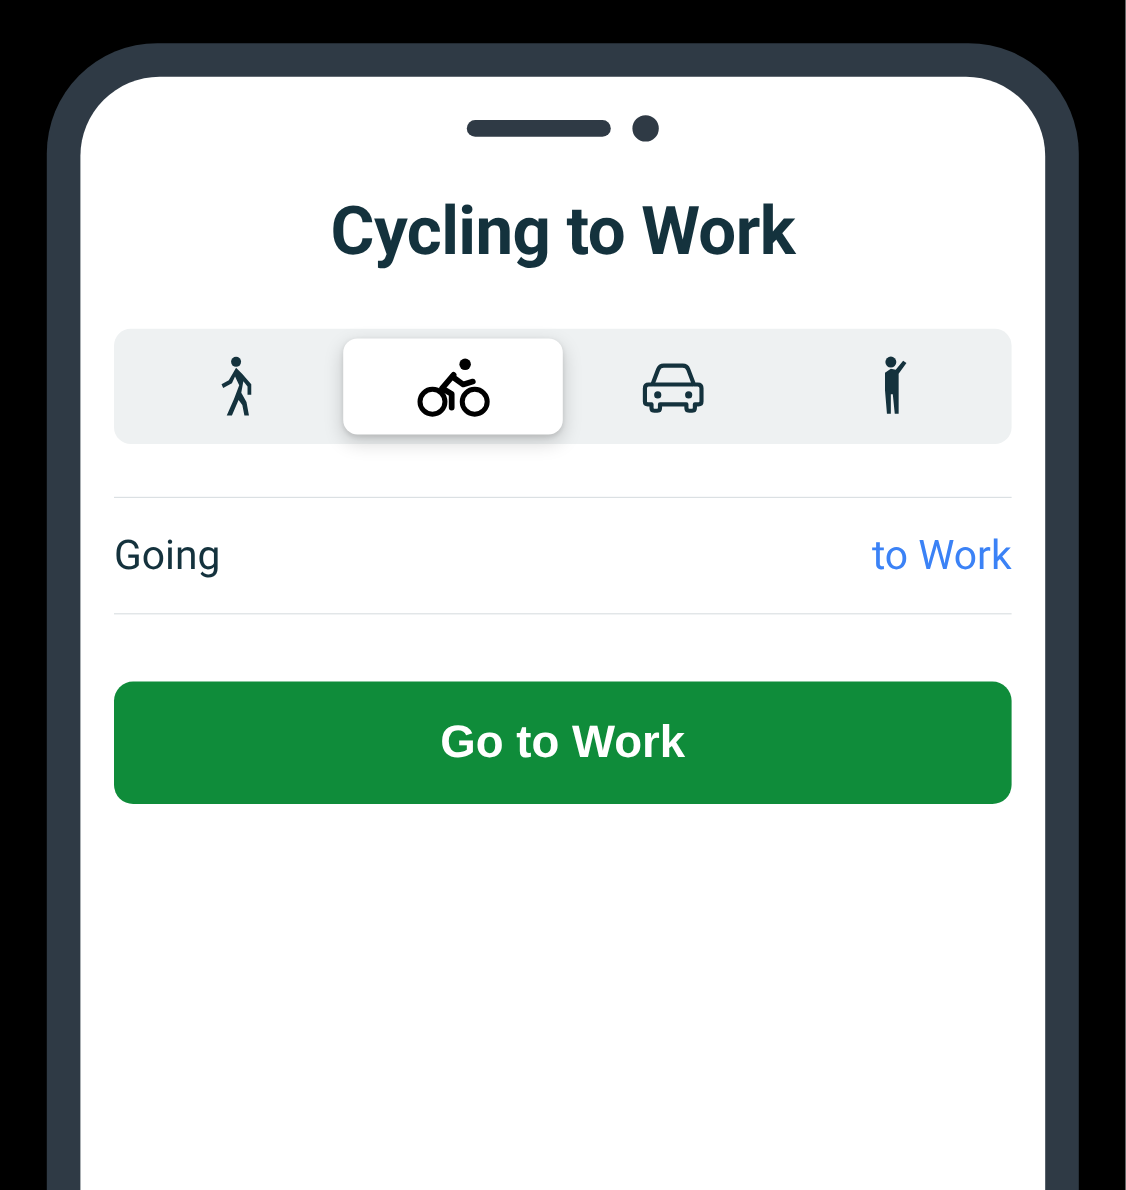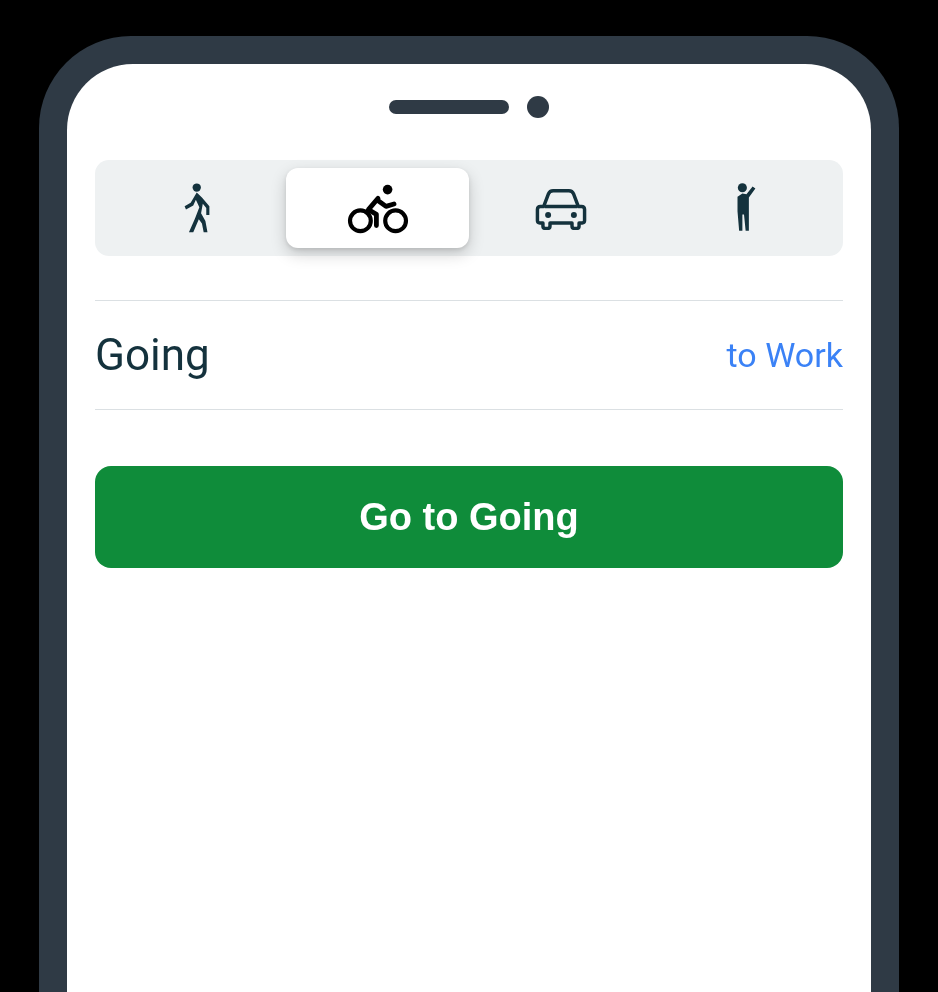--- a/index.html
+++ b/index.html
@@ -83,21 +83,21 @@
   .row {
     display: flex;
     justify-content: space-between;
     align-items: center;
     border-top: 1px solid #dbe0e3;
     border-bottom: 1px solid #dbe0e3;
     padding: 28px 0;
     margin-bottom: 56px;
   }
   .row-label {
-    font-size: 44px;
+    font-size: 34px;
     color: #14323d;
   }
   .row-value {
     font-size: 34px;
     color: #3b82f6;
     cursor: pointer;
   }
   .primary-btn {
     width: 100%;
     background: #0f8c3a;
@@ -114,20 +114,21 @@
 <body>
 
 <div class="phone-frame">
   <div class="phone-screen">
 
     <div class="notch-bar">
       <div class="speaker"></div>
       <div class="camera"></div>
     </div>
 
+    <h1 class="page-title">Cycling to Work</h1>
 
     <div class="tabs">
 
       <div class="tab">
         <span>
           <svg width="42" height="52" viewBox="0 0 24 30">
             <circle cx="13" cy="3.2" r="2.4" fill="#14323d"></circle>
             <path d="M13 6 L9.5 12 L6 14 L6.8 15.8 L11 13.5 L12.5 10.2 L14.5 14.5 L12 21 L8.5 29 L11 29 L14.2 21.5 L16 24 L17 29 L19.2 29 L18 22.5 L15.5 18 L16.5 12.5 L18.5 15 L18.5 19 L20.3 19 L20.3 14 L16 9 Z" fill="#14323d"></path>
           </svg>
         </span>
@@ -165,16 +166,16 @@
         </span>
       </div>
 
     </div>
 
     <div class="row">
       <span class="row-label">Going</span>
       <span class="row-value">to Work</span>
     </div>
 
-    <button class="primary-btn">Go to Going</button>
+    <button class="primary-btn">Go to Work</button>
 
   </div>
 </div>
 
 </body></html>

